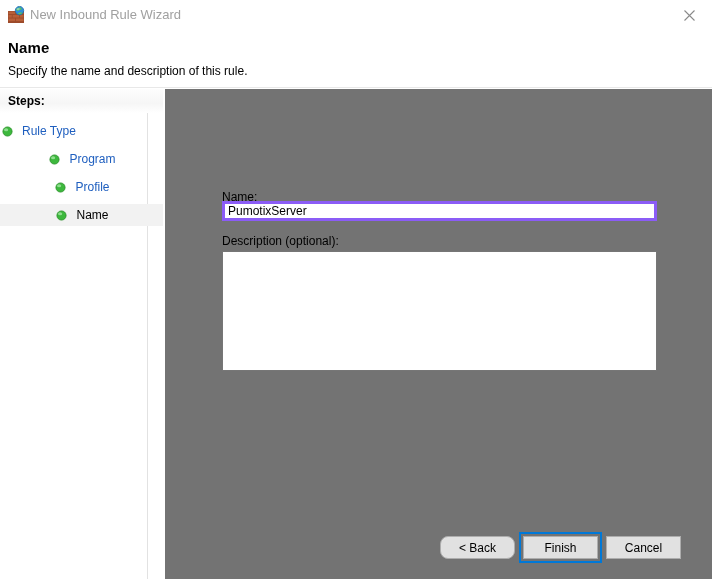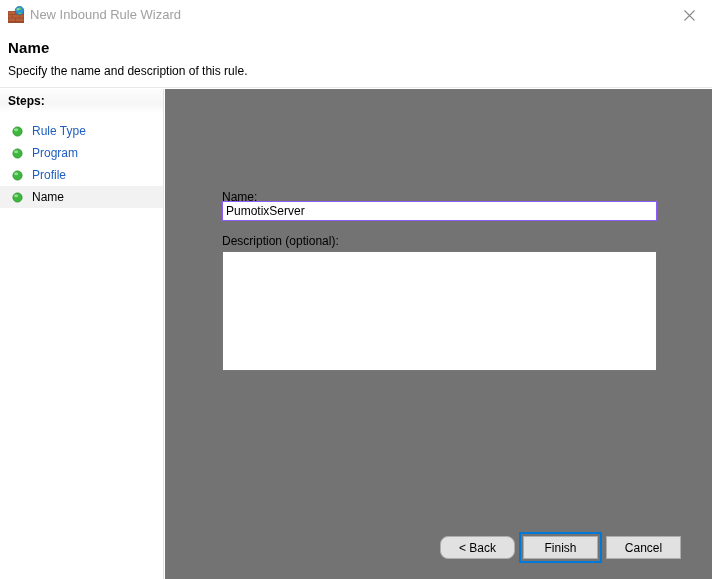--- a/index.html
+++ b/index.html
@@ -90,21 +90,21 @@
     top: 33px;
     font-size: 12px;
     color: #000000;
   }
 
   
   .sidebar {
     position: absolute;
     top: 89px;
     left: 0;
-    width: 164px;
+    width: 148px;
     height: 490px;
     background: #ffffff;
     border-right: 1px solid #e2e2e2;
     box-sizing: border-box;
   }
   .sidebar-grad {
     position: absolute;
     top: 0; left: 0;
     width: 163px;
     height: 24px;
@@ -122,25 +122,25 @@
     position: absolute;
     top: 31px;
     left: 0;
     width: 163px;
   }
   .step-row {
     position: relative;
     height: 22px;
     display: flex;
     align-items: center;
-    padding-left: 12px;
+    padding-left: 2px;
     box-sizing: border-box;
     cursor: default;
   }
-  .step-row + .step-row { margin-top: 0; }
+  .step-row + .step-row { margin-top: 6px; justify-content: center; }
   .step-row.current {
     background: #f2f2f2;
   }
   .step-bullet {
     width: 11px;
     height: 11px;
     margin-right: 9px;
     flex: 0 0 11px;
   }
   .step-label {
@@ -169,21 +169,21 @@
     font-size: 12px;
     color: #000000;
   }
   .field-name-input {
     position: absolute;
     left: 57px;
     top: 112px;
     width: 435px;
     height: 20px;
     background: #ffffff;
-    border: 1px solid #8b5cf6;
+    border: 3px solid #8b5cf6;
     box-sizing: border-box;
     font-family: "Liberation Sans", sans-serif;
     font-size: 12px;
     color: #000000;
     padding: 0 0 0 3px;
     outline: none;
     border-radius: 0;
   }
 
   .field-desc-label {

